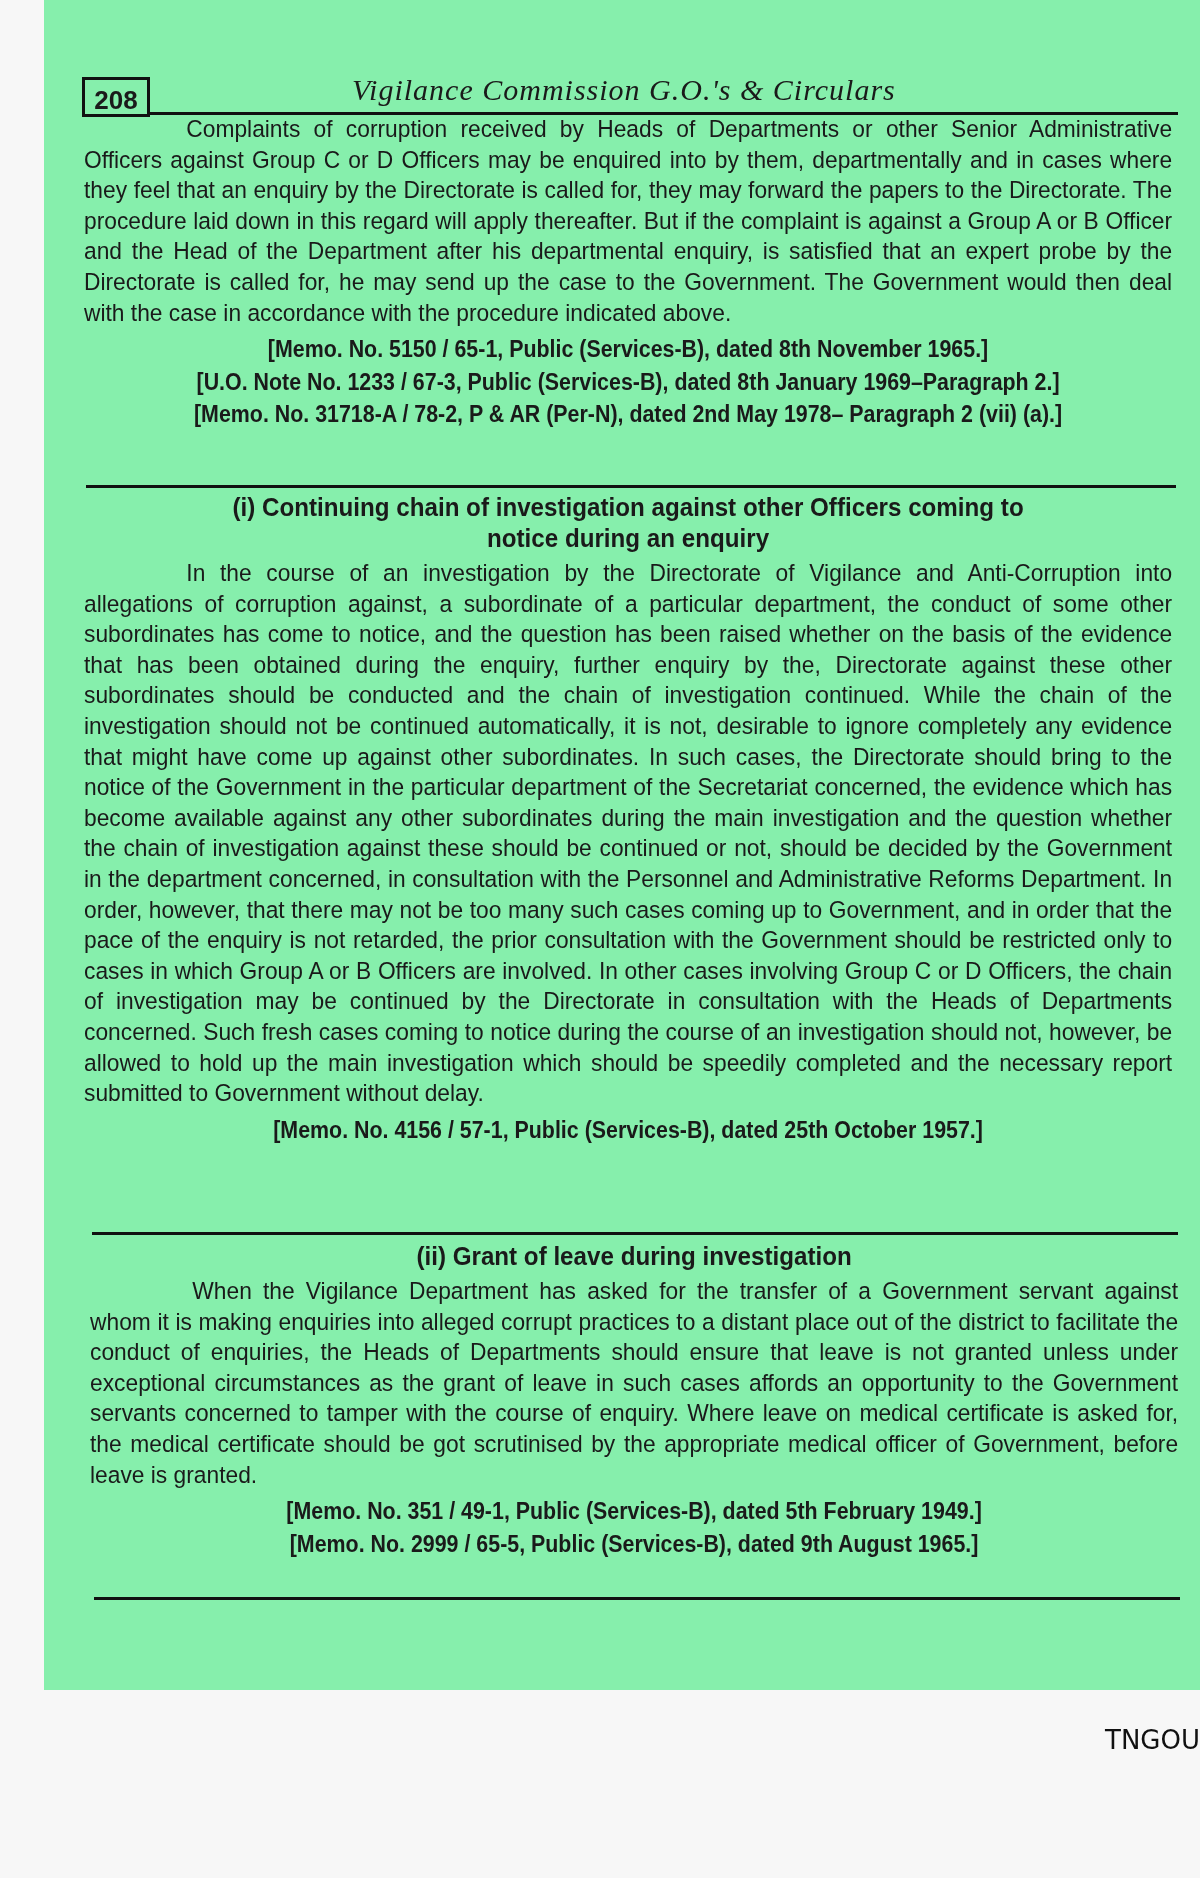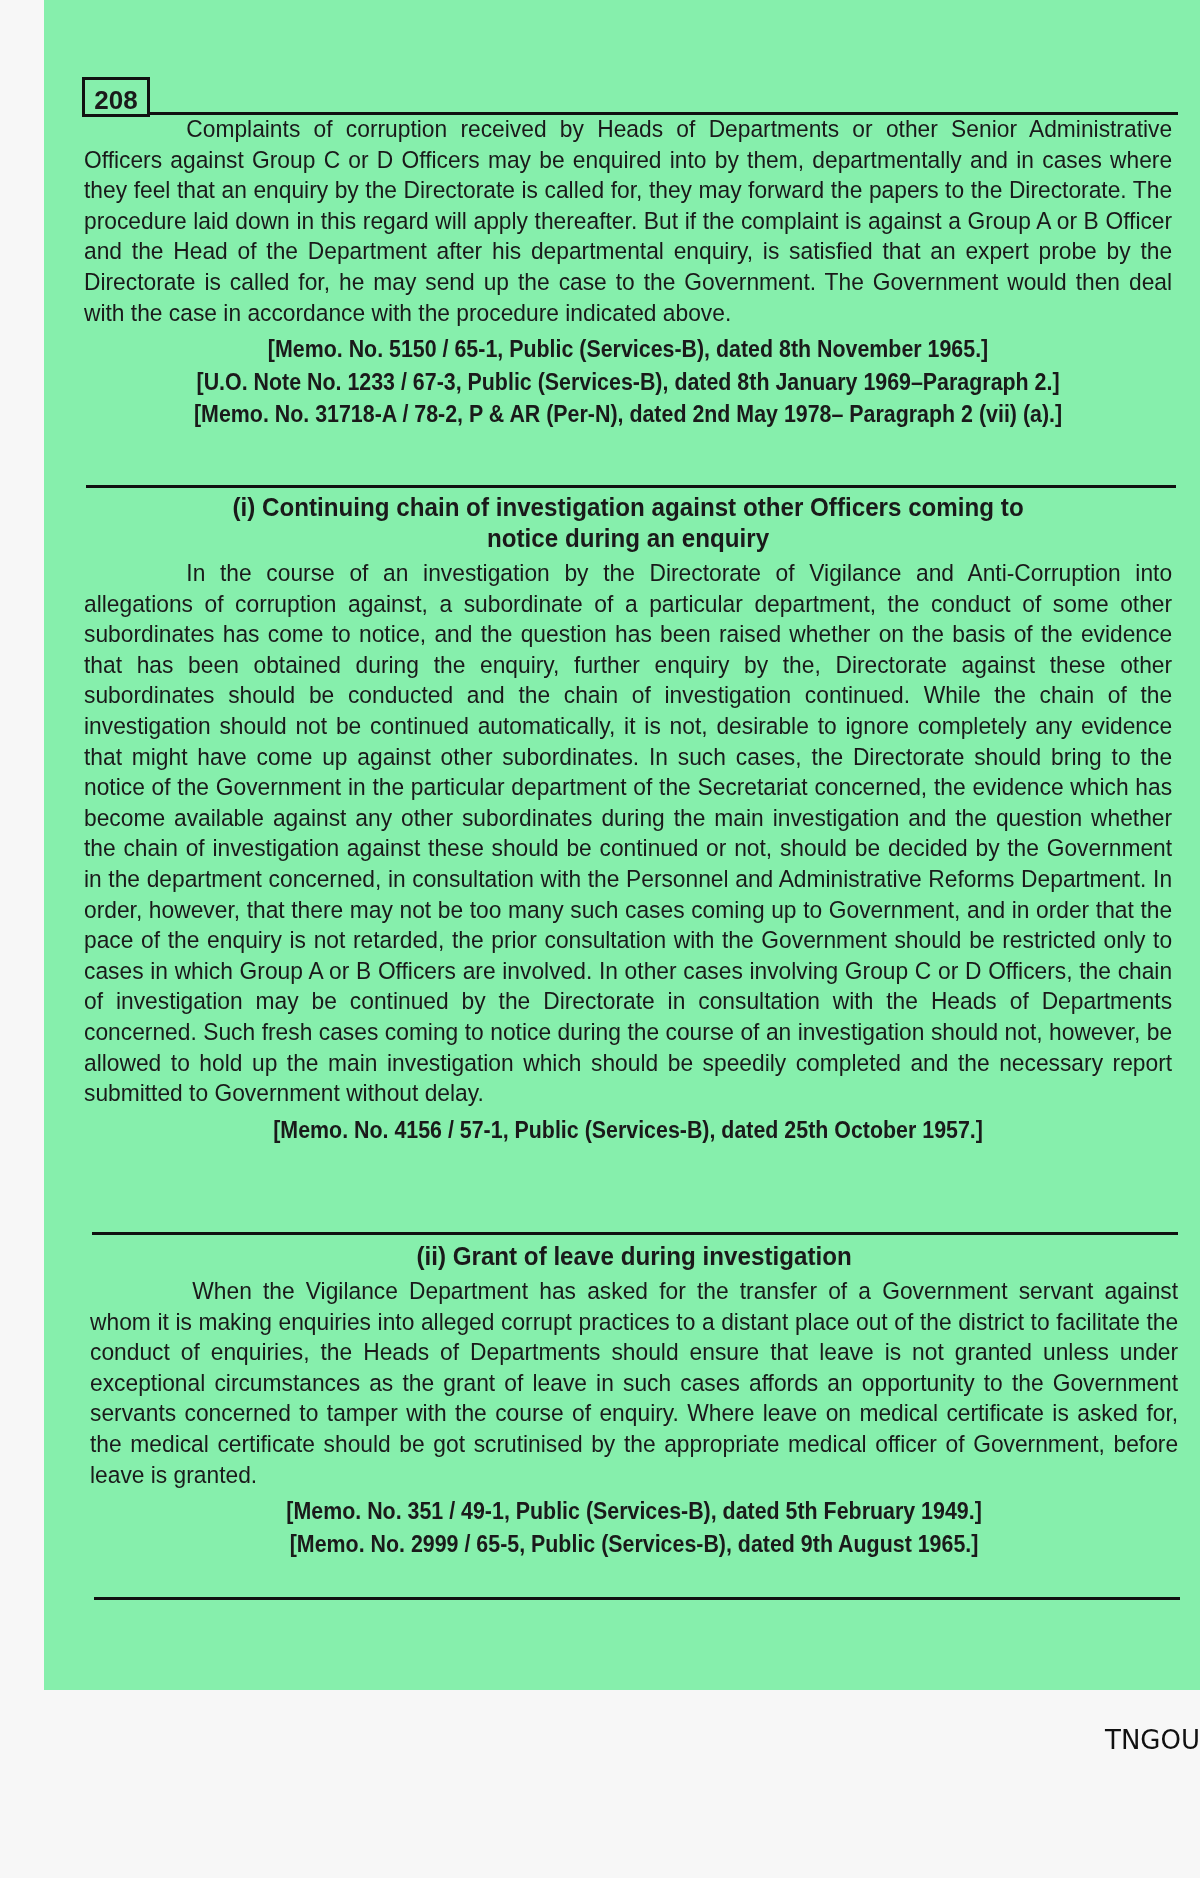--- a/index.html
+++ b/index.html
@@ -20,20 +20,21 @@
   .footer { position:absolute; left:0; width:1200px; top:1725px; text-align:right;
             font-family:"DejaVu Sans", sans-serif; font-size:26px; color:#111; }
 </style>
 </head>
 <body>
 
 <div class="page">
 
   <div class="header">
     <div class="pno">208</div>
+    <div class="run-title">Vigilance Commission G.O.'s &amp; Circulars</div>
   </div>
   <div class="rule" style="left:106px; top:112px; width:1028px;"></div>
 
   <div class="body-text" style="top:114px;">
     <p class="p">Complaints of corruption received by Heads of Departments or other Senior Administrative Officers against Group C or D Officers may be enquired into by them, departmentally and in cases where they feel that an enquiry by the Directorate is called for, they may forward the papers to the Directorate. The procedure laid down in this regard will apply thereafter. But if the complaint is against a Group A or B Officer and the Head of the Department after his departmental enquiry, is satisfied that an expert probe by the Directorate is called for, he may send up the case to the Government. The Government would then deal with the case in accordance with the procedure indicated above.</p>
     <div class="cite" style="margin-top:6px;">[Memo. No. 5150 / 65-1, Public (Services-B), dated 8th November 1965.]</div>
     <div class="cite">[U.O. Note No. 1233 / 67-3, Public (Services-B), dated 8th January  1969–Paragraph 2.]</div>
     <div class="cite">[Memo. No. 31718-A / 78-2,  P &amp; AR (Per-N),  dated 2nd May 1978– Paragraph 2 (vii)  (a).]</div>
   </div>
 

